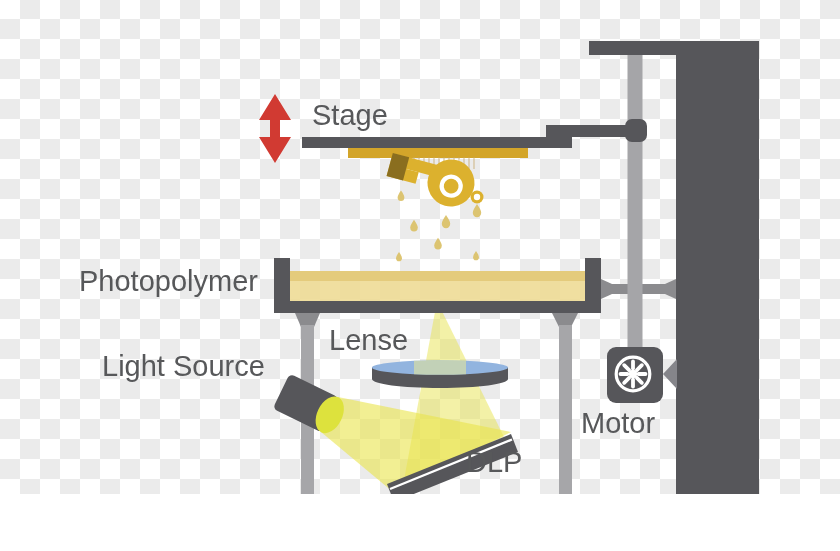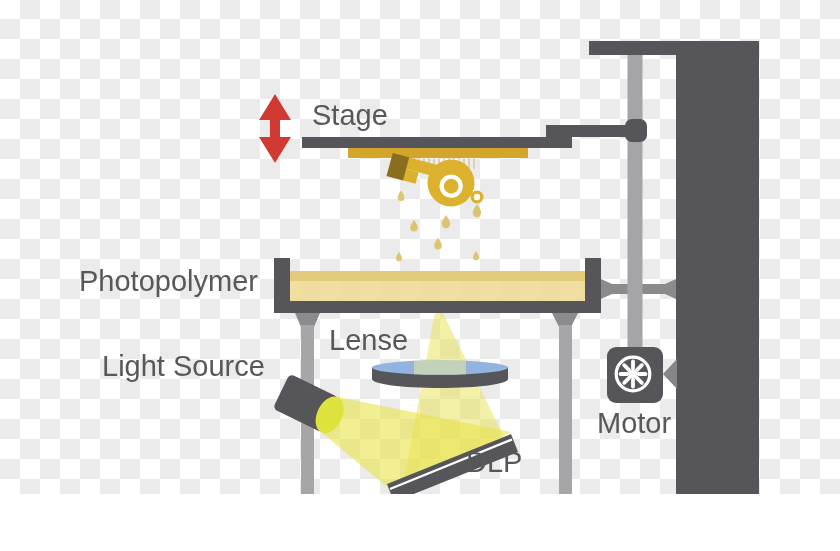--- a/index.html
+++ b/index.html
@@ -157,16 +157,16 @@
       </g>
     </g>
 
     <polygon fill="#d13a32" points="275,94 291,120 280,120 280,137 291,137 275,163 259,137 270,137 270,120 259,120"></polygon>
   </svg>
 
   <div class="lbl" style="left:312px;top:101px;">Stage</div>
   <div class="lbl" style="left:79px;top:267px;">Photopolymer</div>
   <div class="lbl" style="left:329px;top:326px;text-align:right;">Lense</div>
   <div class="lbl" style="left:102px;top:352px;">Light Source</div>
-  <div class="lbl" style="left:597px;top:409px;text-align:center;">Motor</div>
+  <div class="lbl" style="left:581px;top:409px;text-align:center;">Motor</div>
   <div class="lbl" style="left:466px;top:448px;">DLP</div>
 
 </div>
 
 </body></html>

